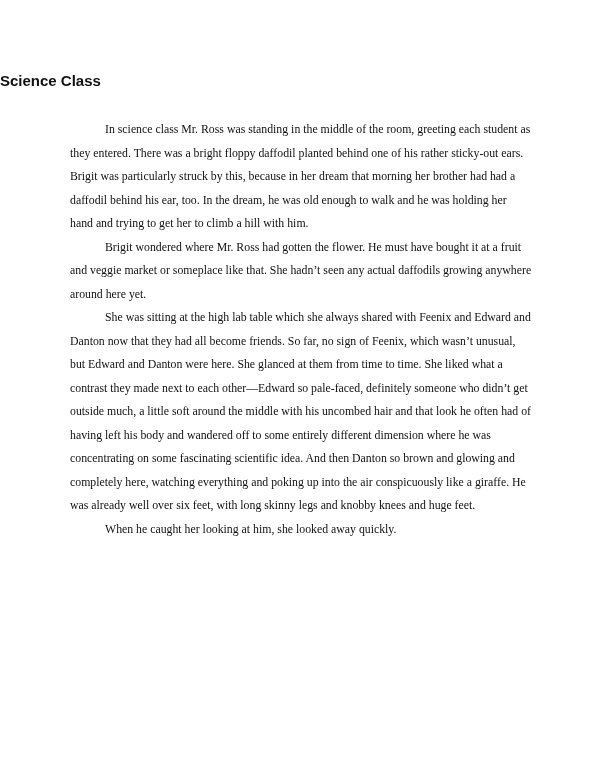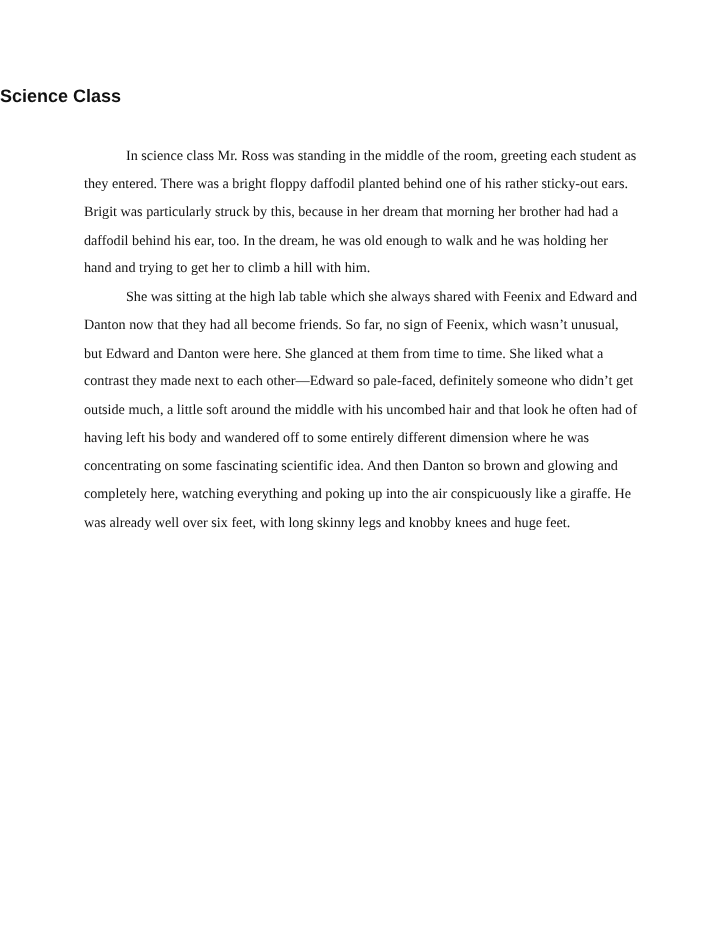--- a/index.html
+++ b/index.html
@@ -45,15 +45,17 @@
     text-indent: 35px;
   }
 </style>
 </head>
 <body>
 
 <div class="page">
   <h1 class="doc-title">Science Class</h1>
   <div class="doc-body">
     <p>In science class Mr. Ross was standing in the middle of the room, greeting each student as they entered. There was a bright floppy daffodil planted behind one of his rather sticky-out ears. Brigit was particularly struck by this, because in her dream that morning her brother had had a daffodil behind his ear, too. In the dream, he was old enough to walk and he was holding her hand and trying to get her to climb a hill with him.</p>
+    <p>Brigit wondered where Mr. Ross had gotten the flower. He must have bought it at a fruit and veggie market or someplace like that. She hadn’t seen any actual daffodils growing anywhere around here yet.</p>
     <p>She was sitting at the high lab table which she always shared with Feenix and Edward and Danton now that they had all become friends. So far, no sign of Feenix, which wasn’t unusual, but Edward and Danton were here. She glanced at them from time to time. She liked what a contrast they made next to each other—Edward so pale-faced, definitely someone who didn’t get outside much, a little soft around the middle with his uncombed hair and that look he often had of having left his body and wandered off to some entirely different dimension where he was concentrating on some fascinating scientific idea. And then Danton so brown and glowing and completely here, watching everything and poking up into the air conspicuously like a giraffe. He was already well over six feet, with long skinny legs and knobby knees and huge feet.</p>
+    <p>When he caught her looking at him, she looked away quickly.</p>
   </div>
 </div>
 
 </body></html>

